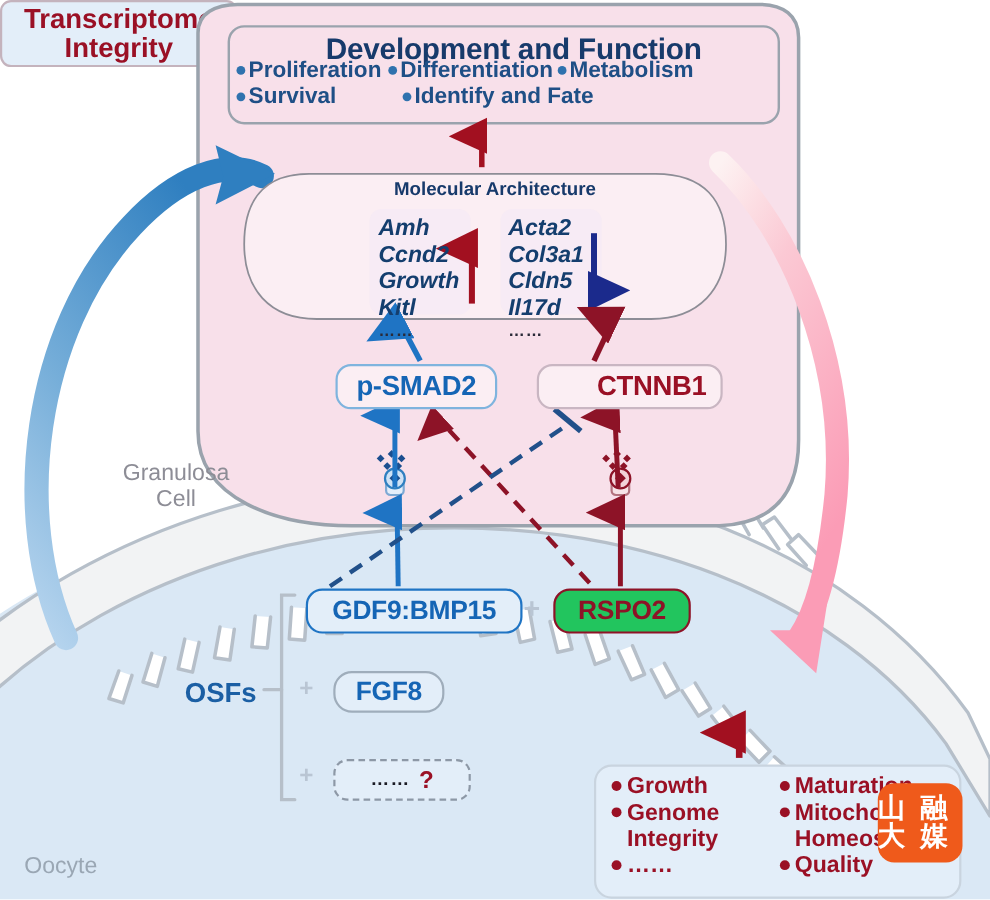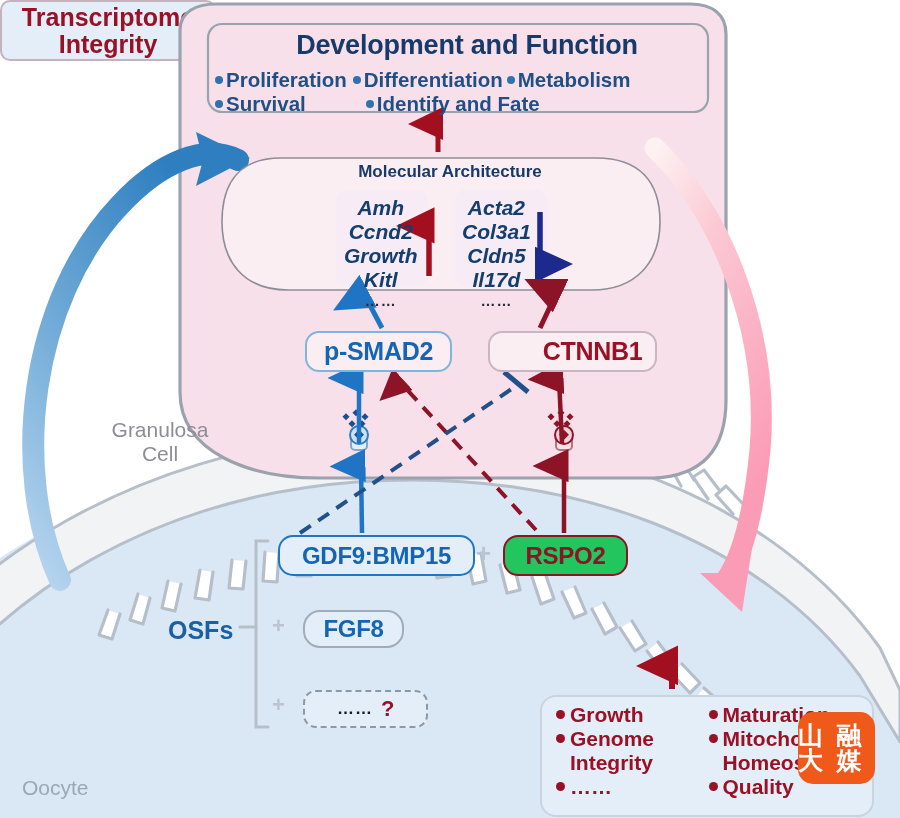--- a/index.html
+++ b/index.html
@@ -6,27 +6,27 @@
   body{font-family:"Liberation Sans",sans-serif;}
   #stage{position:relative;width:900px;height:818px;overflow:hidden;background:#ffffff;}
   #bg{position:absolute;inset:0;width:900px;height:818px;}
   .lbl{position:absolute;white-space:nowrap;}
 
   
   .gc-label{left:95px;top:418px;font-size:21px;color:#8d8d96;line-height:1.12;font-weight:400;text-align:center;width:130px;}
   .oo-label{left:22px;top:776px;font-size:21px;color:#9aa7b4;font-weight:400;}
 
   .devtitle{left:232px;top:30px;width:470px;text-align:center;font-size:27px;font-weight:bold;color:#173a6b;letter-spacing:-0.2px;}
-  .devlist{position:absolute;left:215px;top:68px;width:500px;}
+  .devlist{position:absolute;left:215px;top:52px;width:500px;}
   .devrow{display:flex;color:#1f4f86;font-size:20.5px;font-weight:bold;line-height:1.18;}
   .devrow span.it{display:inline-flex;align-items:center;white-space:nowrap;}
   .dot{display:inline-block;width:8px;height:8px;border-radius:50%;background:#2f72ae;margin-right:3px;flex:none;}
 
   .matitle{left:270px;top:162px;width:360px;text-align:center;font-size:17px;font-weight:bold;color:#173a6b;}
-  .genecol{position:absolute;font-size:21px;font-weight:bold;font-style:italic;color:#143e6e;line-height:1.14;text-align:center;}
+  .genecol{position:absolute;font-size:21px;font-weight:bold;font-style:italic;color:#143e6e;line-height:1.14;text-align:left;}
   #geneL{left:344px;top:196px;}
   #geneR{left:462px;top:196px;}
   .dots{letter-spacing:1px;font-size:15px;color:#2a2a38;font-style:normal;font-weight:bold;}
 
   .protein{position:absolute;display:flex;align-items:center;justify-content:center;
            border-radius:14px;font-size:25px;font-weight:bold;letter-spacing:-0.3px;}
   #psmad2{left:305px;top:331px;width:143px;height:37px;border:2.5px solid #7fb4de;background:#fbeef3;color:#1565b5;}
   #ctnnb1{left:488px;top:331px;width:125px;height:37px;border:2.5px solid #c9b6c2;background:#fbeef3;color:#9a1025;padding-left:40px;}
 
   #gdf9{left:278px;top:535px;width:193px;height:37px;border:2.5px solid #1f74c4;background:#e3eef9;color:#1565b5;

